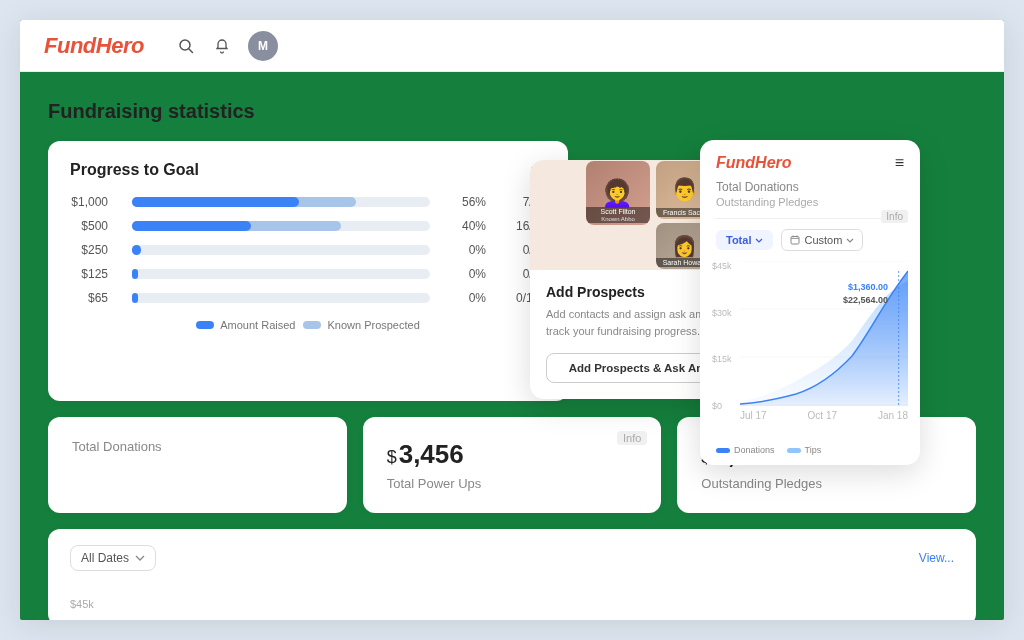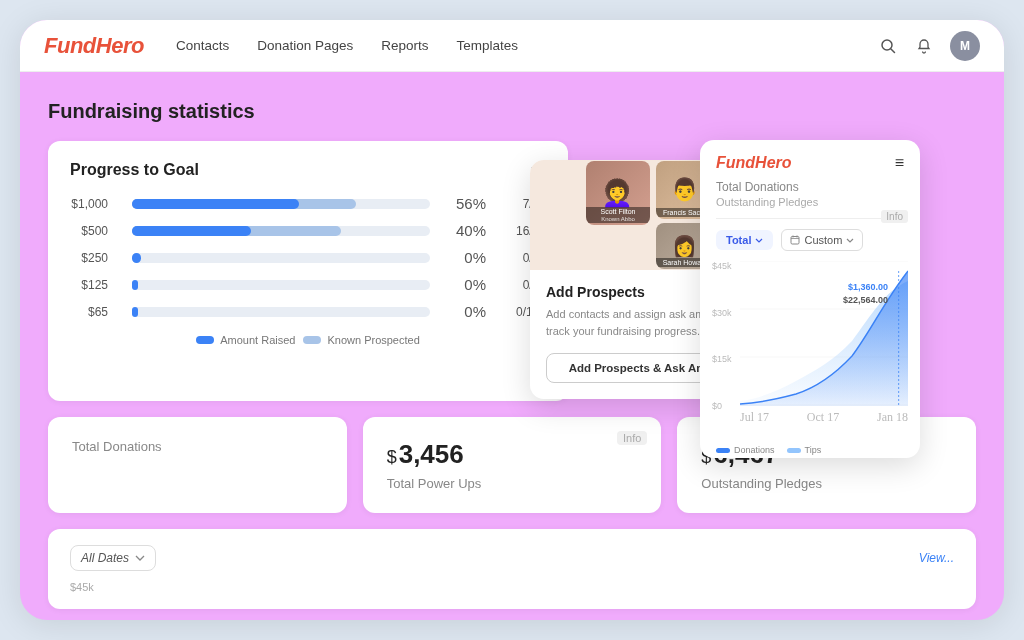--- a/index.html
+++ b/index.html
@@ -12,22 +12,22 @@
       position: relative;
     }
 
     
     .main-window {
       position: absolute;
       top: 20px;
       left: 20px;
       right: 20px;
       bottom: 20px;
-      background: #f0abfc;
-      border-radius: 27px;
+      background: #15803d;
+      border-radius: 2px;
       overflow: hidden;
       box-shadow: 0 4px 32px rgba(0,0,0,0.10);
     }
 
     
     .navbar {
       background: #fff;
       height: 52px;
       display: flex;
       align-items: center;
@@ -147,21 +147,21 @@
       top: 0; left: 0;
     }
     .progress-bar-prospected {
       height: 10px;
       border-radius: 5px;
       background: #a8c4e8;
       position: absolute;
       top: 0; left: 0;
     }
     .progress-pct {
-      font-size: 15px;
+      font-size: 12px;
       color: #555;
       width: 32px;
       text-align: right;
       flex-shrink: 0;
     }
     .progress-ratio {
       font-size: 12px;
       color: #555;
       width: 36px;
       text-align: right;
@@ -240,22 +240,21 @@
     .bottom-card {
       background: #fff;
       border-radius: 12px;
       padding: 16px 22px;
       box-shadow: 0 1px 6px rgba(0,0,0,0.06);
     }
     .filter-row {
       display: flex;
       align-items: center;
       justify-content: space-between;
-      margin-bottom: 10px;
-      font-style: italic;
+      margin-bottom: 27px;
     }
     .filter-select {
       display: flex;
       align-items: center;
       gap: 6px;
       border: 1px solid #ddd;
       border-radius: 8px;
       padding: 5px 10px;
       font-size: 12px;
       color: #555;
@@ -471,38 +470,37 @@
       width: 100%;
       height: 100%;
     }
     .mc-x-labels {
       display: flex;
       justify-content: space-between;
       margin-left: 28px;
       padding-top: 4px;
     }
     .mc-x-label {
-      font-size: 12px;
+      font-size: 10px;
       color: #bbb;
-      font-family: Liberation Serif, serif;
     }
     .mc-value-callout {
       position: absolute;
       right: 20px;
       top: 20px;
       font-size: 9px;
       color: #3b82f6;
       font-weight: 600;
       text-align: right;
       line-height: 1.4;
     }
     .mc-legend {
       display: flex;
       gap: 12px;
-      padding: 4px 16px 3px;
+      padding: 4px 16px 10px;
     }
     .mc-legend-item {
       display: flex;
       align-items: center;
       gap: 4px;
       font-size: 9px;
       color: #888;
     }
     .mc-legend-dot {
       width: 14px;
@@ -510,26 +508,20 @@
       border-radius: 3px;
     }
   </style>
 </head>
 <body>
 
 <div class="main-window">
 
   <nav class="navbar">
     <div class="navbar-logo">FundHero</div>
-    <div class="nav-links">
-      <span class="nav-link">Contacts</span>
-      <span class="nav-link">Donation Pages</span>
-      <span class="nav-link">Reports</span>
-      <span class="nav-link">Templates</span>
-    </div>
     <div class="nav-actions">
       <div class="nav-icon">
         <svg width="16" height="16" viewBox="0 0 16 16" fill="none">
           <circle cx="7" cy="7" r="5" stroke="#555" stroke-width="1.5"></circle>
           <line x1="11" y1="11" x2="14.5" y2="14.5" stroke="#555" stroke-width="1.5" stroke-linecap="round"></line>
         </svg>
       </div>
       <div class="nav-icon">
         <svg width="16" height="16" viewBox="0 0 16 16" fill="none">
           <path d="M8 2a4 4 0 00-4 4v3l-1 1.5h10l-1-1.5V6a4 4 0 00-4-4z" stroke="#555" stroke-width="1.3" fill="none"></path>

